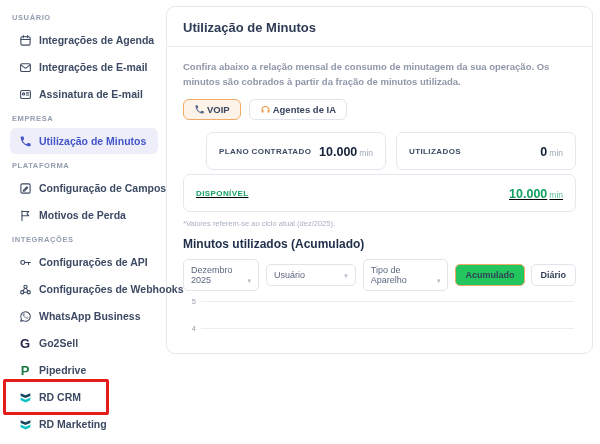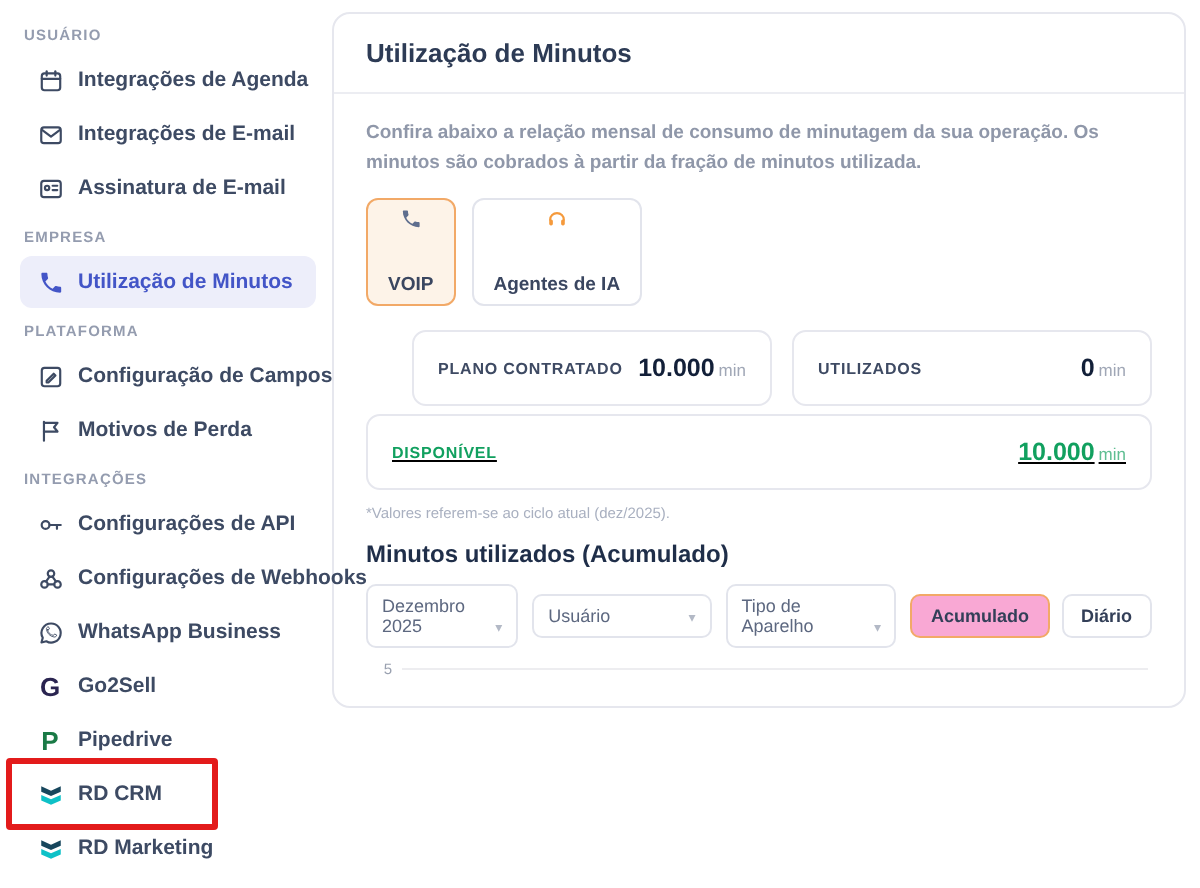--- a/index.html
+++ b/index.html
@@ -20,21 +20,21 @@
   .red-box{position:absolute;left:-7px;top:-5px;width:100px;height:30px;border:3px solid #e31b1b;border-radius:2px;pointer-events:none;z-index:5;}
 
   
   .panel{flex:1;margin:6px 7px 6px 0;border:1px solid #e6e7ee;border-radius:9px;background:#fff;box-sizing:border-box;overflow:hidden;}
   .panel-header{padding:11px 16px 10px 16px;border-bottom:1px solid #ecedf2;}
   .panel-title{font-size:13px;font-weight:800;color:#2d3b55;}
   .panel-body{padding:11px 16px 0 16px;}
   .desc{font-size:9.5px;line-height:1.55;color:#8f97a9;margin:2px 0 10px 0;max-width:400px;font-weight:bold;}
 
   .tabs{display:flex;gap:8px;margin-bottom:12px;}
-  .tab{display:flex;align-items:center;gap:22px;border:1px solid #e2e4ec;background:#fff;border-radius:6px;padding:4px 10px;font-size:9.5px;font-weight:700;color:#3a4660;font-family:inherit;cursor:pointer;flex-direction:column;}
+  .tab{display:flex;align-items:center;gap:2px;border:1px solid #e2e4ec;background:#fff;border-radius:6px;padding:4px 10px;font-size:9.5px;font-weight:700;color:#3a4660;font-family:inherit;cursor:pointer;}
   .tab.active{border-color:#f2a967;background:#fdf3e8;}
   .tab svg{width:11px;height:11px;}
 
   .stats-row{display:flex;gap:10px;padding-left:23px;}
   .stat-card{flex:1;display:flex;justify-content:space-between;align-items:center;border:1px solid #e6e7ee;border-radius:7px;padding:9px 12px;background:#fff;}
   .stat-label{font-size:8px;font-weight:700;letter-spacing:.4px;color:#3e4a63;}
   .stat-val{font-size:12.5px;font-weight:800;color:#121f38;}
   .stat-unit{font-size:8.5px;font-weight:400;color:#a0a7b6;margin-left:2px;}
   .stat-card.green{margin-top:4px;text-decoration:underline;}
   .stat-card.green .stat-label,.stat-card.green .stat-val{color:#11a05f;}
@@ -42,21 +42,21 @@
 
   .footnote{font-size:7.5px;color:#a9b0c0;margin:7px 0 9px 0;}
   .chart-heading{font-size:12px;font-weight:800;color:#1f2e49;margin:2px 0 8px 0;}
 
   .filters{display:flex;gap:7px;align-items:center;margin-bottom:10px;}
   .select{display:flex;justify-content:space-between;align-items:flex-end;border:1px solid #e2e4ec;border-radius:5px;padding:5px 7px;font-size:9px;color:#5d6880;background:#fff;box-sizing:border-box;cursor:pointer;}
   .sel-1{width:78px;}.sel-2{width:92px;}.sel-3{width:88px;}
   .chev{font-size:7px;color:#b3b9c6;margin-left:4px;}
   .toggle-group{margin-left:auto;display:flex;gap:6px;}
   .toggle{border:1px solid #e2e4ec;background:#fff;border-radius:5px;padding:5px 9px;font-size:9px;font-weight:700;color:#333f58;font-family:inherit;cursor:pointer;}
-  .toggle.active{border-color:#f2a967;background:#f9a8d4;}
+  .toggle.active{border-color:#f2a967;background:#22c55e;}
 
   .chart{position:relative;height:158px;}
   .gridline{position:absolute;left:18px;right:2px;border-top:1px solid #ededf0;}
   .ytick{position:absolute;left:0;width:13px;text-align:right;font-size:7.5px;color:#9aa1b0;}
   .badge{position:absolute;left:24px;top:127px;background:#f6861f;color:#fff;font-size:8px;font-weight:700;padding:3px 5px;border-radius:4px;line-height:1;}
 </style>
 </head>
 <body>
 
 <div class="app">

